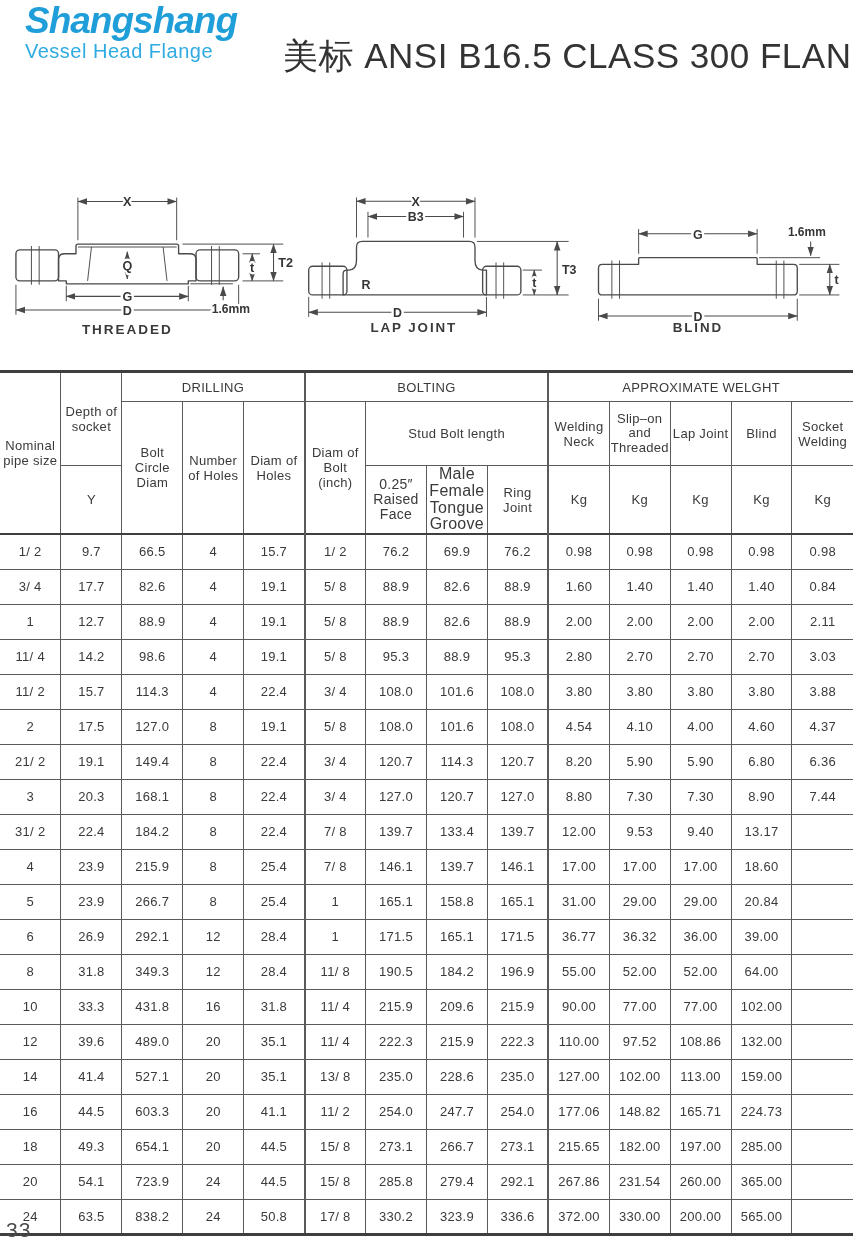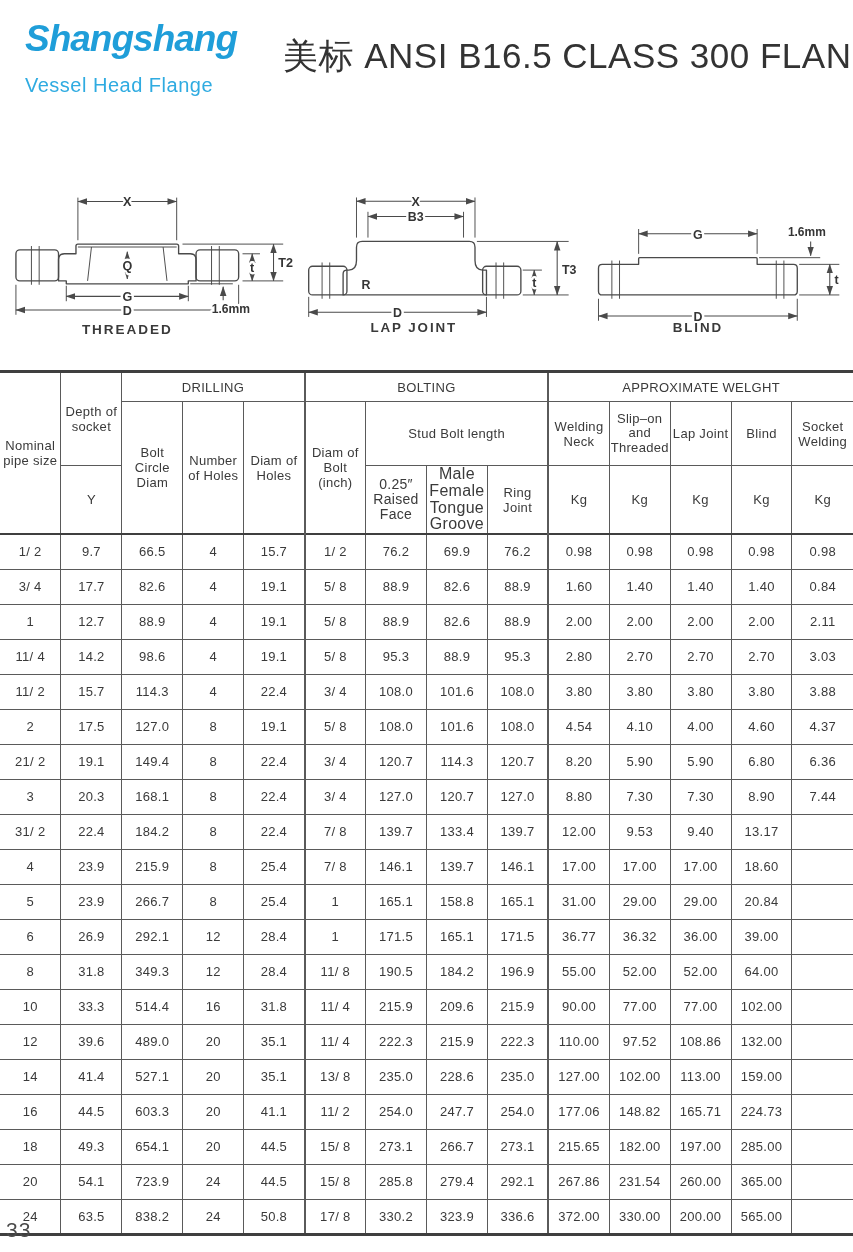--- a/index.html
+++ b/index.html
@@ -3,27 +3,27 @@
 <meta charset="utf-8">
 <style>
   html,body { margin:0; padding:0; background:#e8e8e8; }
   .page {
     position:relative; width:853px; height:1252px; margin:0 auto;
     background:#ffffff; overflow:hidden;
     font-family:"Liberation Sans", sans-serif; color:#3a3a3a;
   }
 
   
-  .logo { position:absolute; left:25px; top:20px; line-height:1; }
+  .logo { position:absolute; left:25px; top:2px; line-height:1; }
   .logo .brand {
     font-size:37px; font-weight:bold; font-style:italic;
     color:#1f9ed9; letter-spacing:-1px;
   }
   .logo .tagline {
-    font-size:20px; color:#2fabe1; margin-top:18px; letter-spacing:0.5px;
+    font-size:20px; color:#2fabe1; margin-top:2px; letter-spacing:0.5px;
   }
   .page-title {
     position:absolute; left:283px; top:33px;
     font-size:35px; color:#333333; letter-spacing:0.5px; white-space:nowrap;
   }
 
   
   .drawings {
     position:absolute; top:186px; left:0; width:853px;
     display:flex; justify-content:space-between; align-items:flex-start;
@@ -435,21 +435,21 @@
           <td>196.9</td>
           <td class="gb">55.00</td>
           <td>52.00</td>
           <td>52.00</td>
           <td>64.00</td>
           <td></td>
         </tr>
         <tr>
           <td>10</td>
           <td>33.3</td>
-          <td>514.4</td>
+          <td>431.8</td>
           <td>16</td>
           <td>31.8</td>
           <td class="gb">11/ 4</td>
           <td>215.9</td>
           <td>209.6</td>
           <td>215.9</td>
           <td class="gb">90.00</td>
           <td>77.00</td>
           <td>77.00</td>
           <td>102.00</td>

